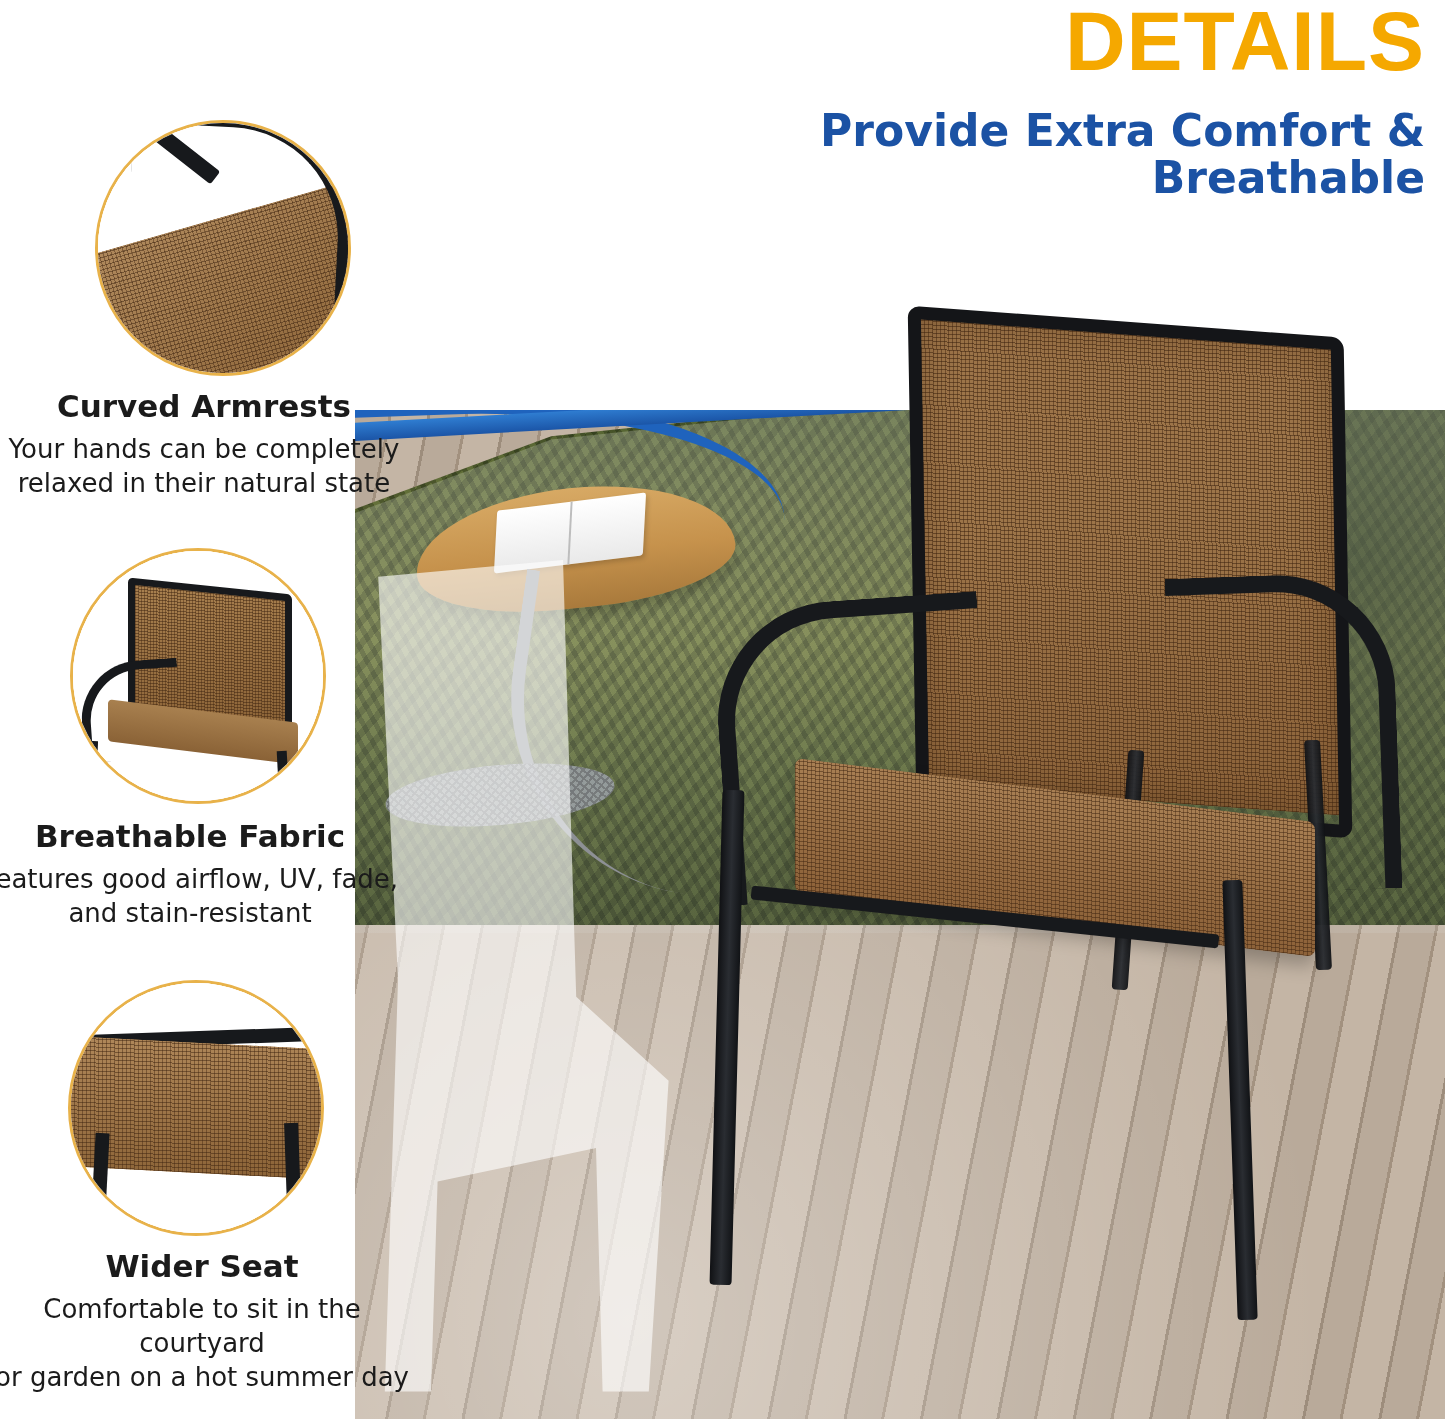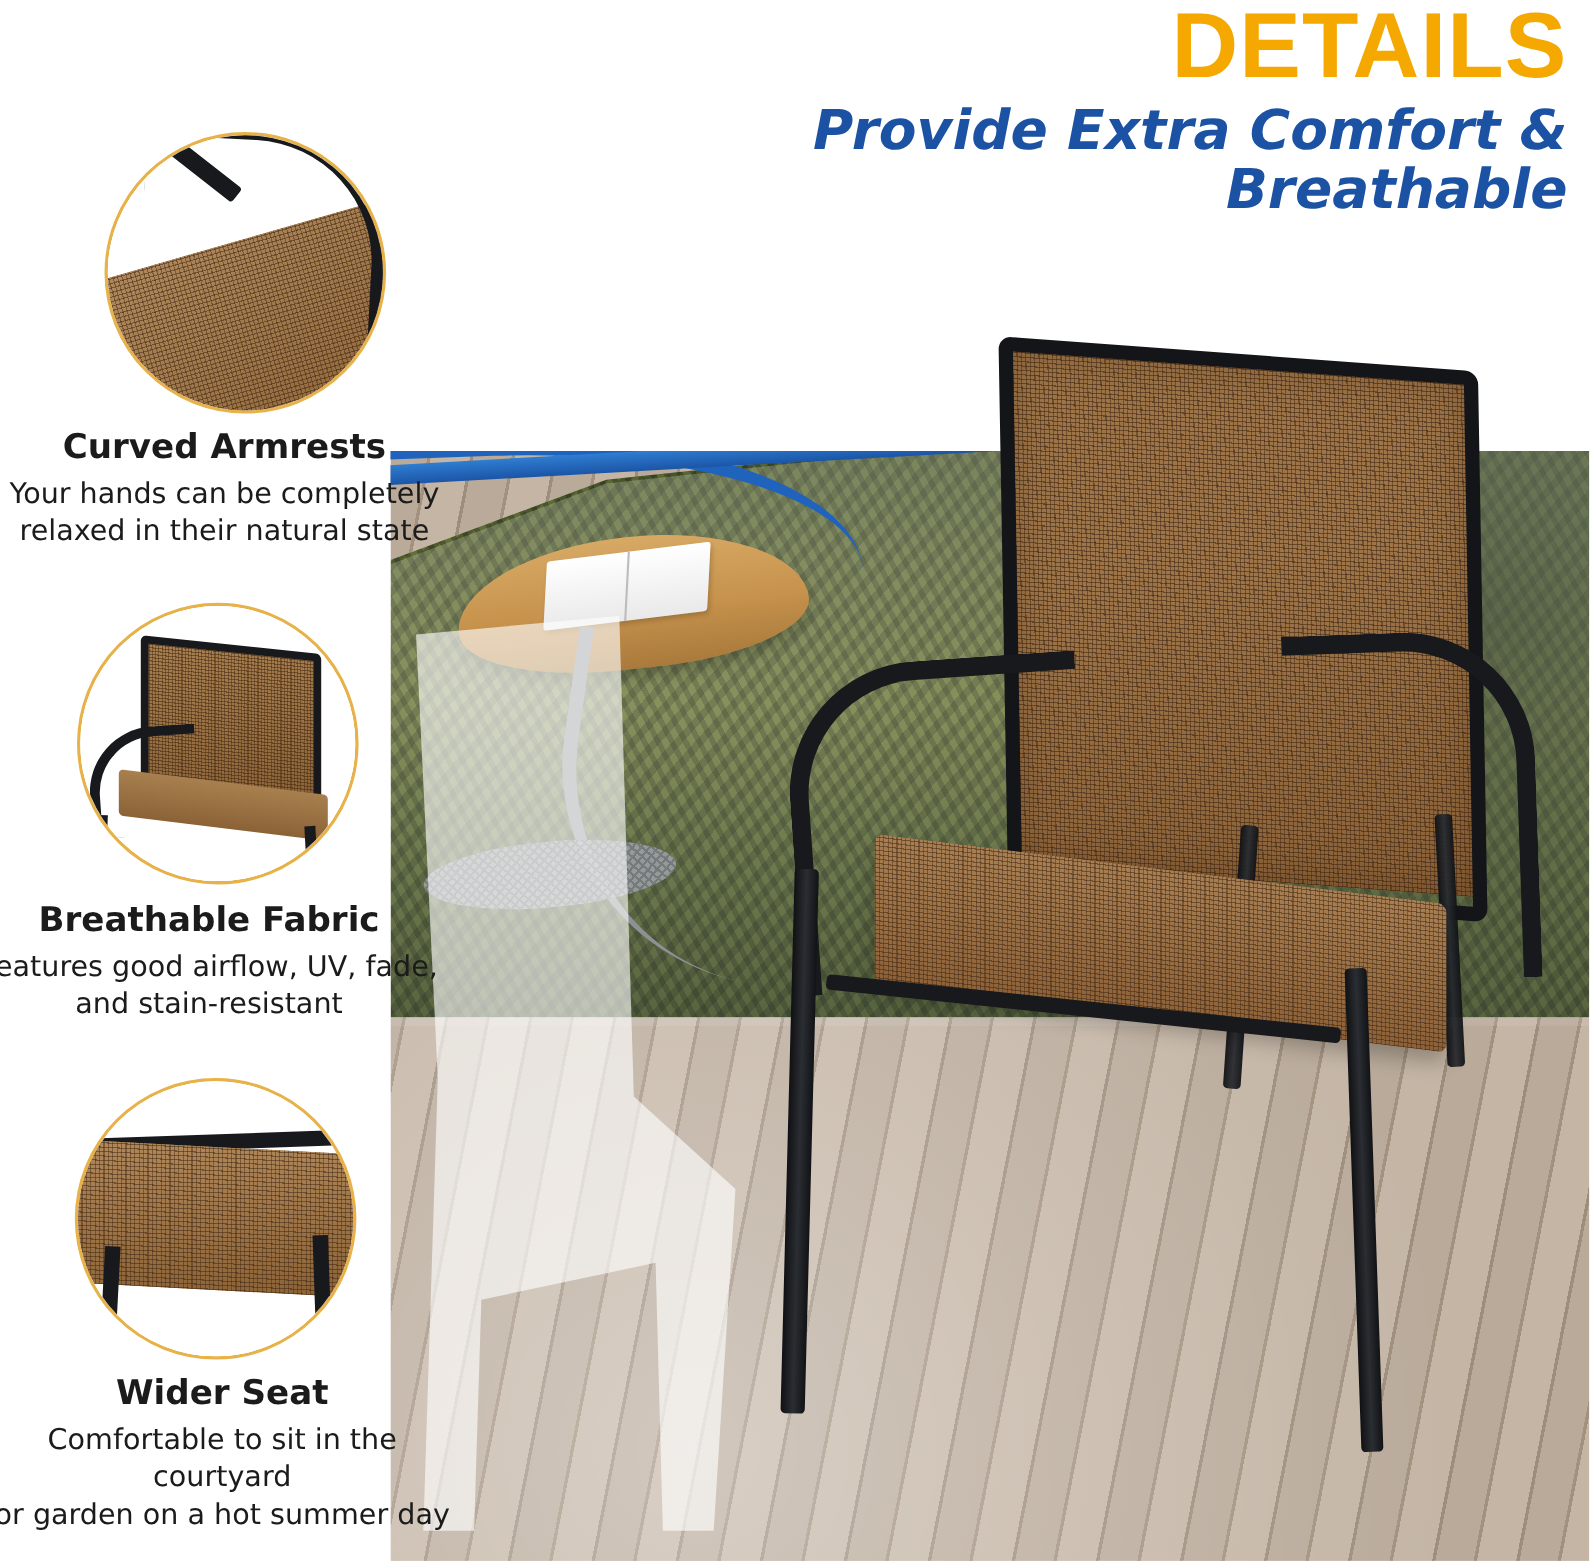--- a/index.html
+++ b/index.html
@@ -28,27 +28,26 @@
   .header-details {
     font-size: 84px;
     font-weight: bold;
     color: #F5A800;
     letter-spacing: 1px;
     line-height: 0.95;
     margin-top: 2px;
     font-family: Liberation Sans, sans-serif;
   }
   .header-sub {
-    font-size: 50px;
+    font-size: 44px;
     font-weight: bold;
     color: #1B52A4;
     line-height: 1.08;
-    margin-top: 9px;
+    margin-top: 25px;
     font-family: "DejaVu Sans", sans-serif;
-    font-style: italic;
   }
   .header-sub-line2 {
     display: block;
   }
 
   
   .photo-stage {
     position: absolute;
     left: 355px;
     top: 410px;

